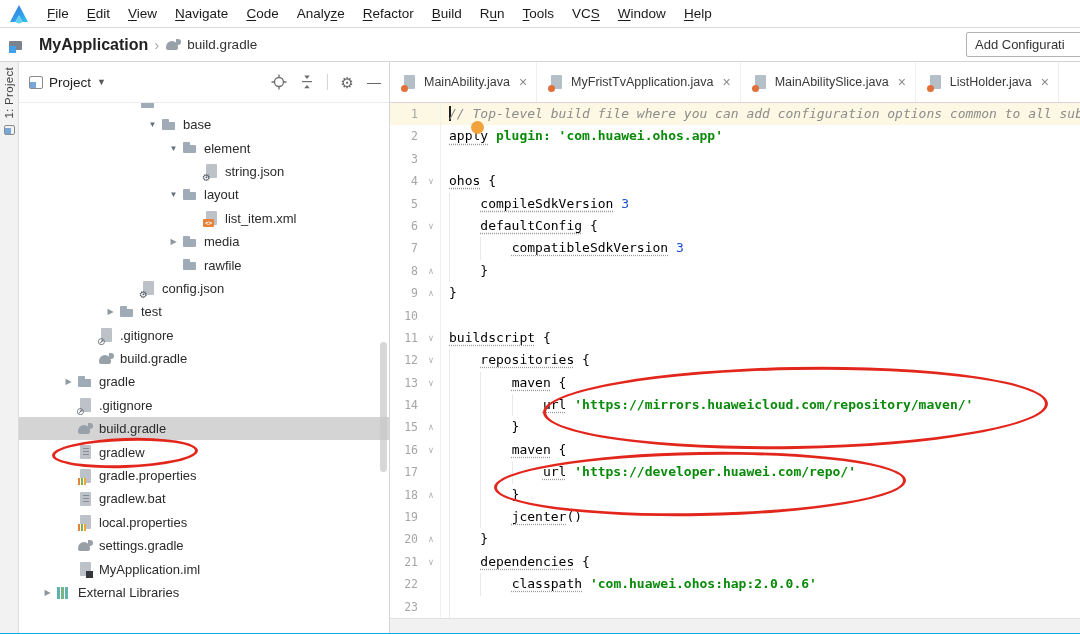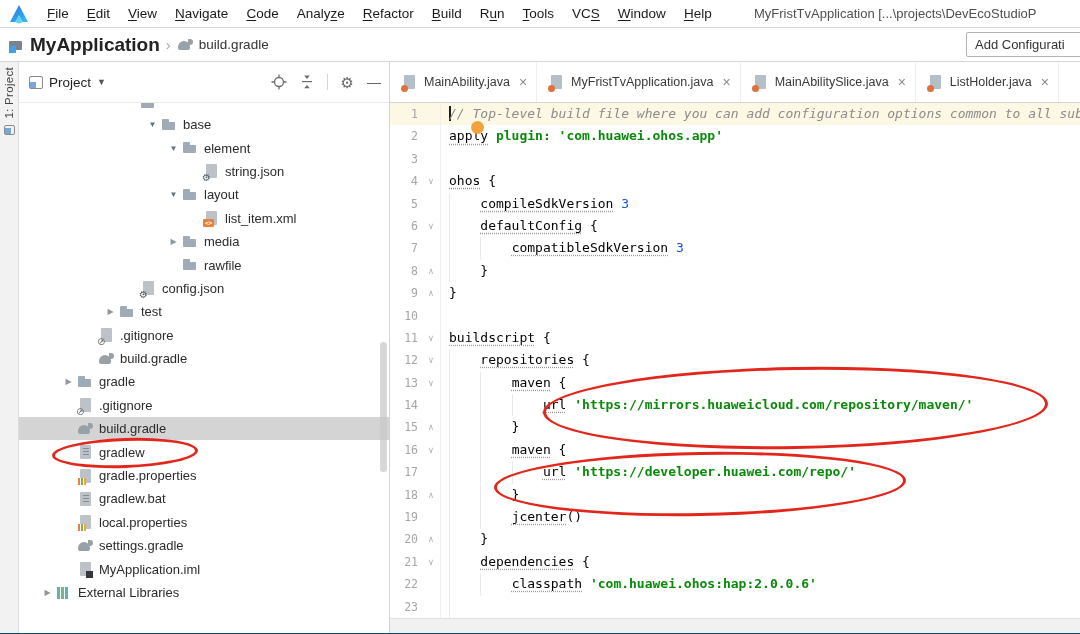--- a/index.html
+++ b/index.html
@@ -1,29 +1,29 @@
 <!DOCTYPE html>
 <html><head>
 <meta charset="utf-8">
 <style>
   *{margin:0;padding:0;box-sizing:border-box}
   html,body{width:1080px;height:634px;overflow:hidden}
   body{font-family:"Liberation Sans","DejaVu Sans",sans-serif;background:#fff;color:#1a1a1a}
-  .app{position:relative;width:1080px;height:634px;background:#0c4a6e;overflow:hidden}
+  .app{position:relative;width:1080px;height:634px;background:#0ea5e9;overflow:hidden}
 
   
   .menubar{height:28px;display:flex;align-items:center;background:#fff;border-bottom:1px solid #d9d9d9;padding:0 6px;gap:2px}
   .logo{width:22px;height:22px;margin:0 6px 0 2px;flex:none}
   .menu-item{padding:0 9px;font-size:13.5px;color:#1a1a1a;cursor:default;white-space:nowrap}
   .menu-item u{text-underline-offset:2px}
   .win-title{margin-left:auto;font-size:13px;color:#4f4f4f;white-space:nowrap;overflow:hidden;max-width:320px;flex:none;width:320px}
 
   
   .crumbbar{height:34px;display:flex;align-items:center;background:#fff;border-bottom:1px solid #d5d5d5;padding:0 0 0 8px;overflow:hidden}
-  .crumb-project{font-size:19px;font-weight:bold;color:#222;margin-left:5px}
+  .crumb-project{font-size:16px;font-weight:bold;color:#222;margin-left:14px}
   .crumb-sep{color:#a8a8a8;font-size:15px;margin:0 6px}
   .crumb-file{font-size:13.5px;color:#333;margin-left:5px}
   .addconfig{margin-left:auto;margin-right:-18px;flex:none;width:132px;height:25px;border:1px solid #b3b3b3;border-radius:2px;background:#fff;font-size:13px;color:#333;text-align:left;padding:0 8px;line-height:23px;white-space:nowrap;overflow:hidden}
 
   
   .main{display:flex;height:571px}
   .stripe{width:19px;background:#f2f2f2;border-right:1px solid #dcdcdc;display:flex;flex-direction:column;align-items:center;padding-top:5px;flex:none}
   .stripe-label{writing-mode:vertical-lr;transform:rotate(180deg);font-size:11.5px;color:#444;letter-spacing:.3px}
   .stripe-ico{margin-top:6px}
 
@@ -121,21 +121,20 @@
         <span class="menu-item"><u>C</u>ode</span>
         <span class="menu-item">Analy<u>z</u>e</span>
         <span class="menu-item"><u>R</u>efactor</span>
         <span class="menu-item"><u>B</u>uild</span>
         <span class="menu-item">R<u>u</u>n</span>
         <span class="menu-item"><u>T</u>ools</span>
         <span class="menu-item">VC<u>S</u></span>
         <span class="menu-item"><u>W</u>indow</span>
         <span class="menu-item"><u>H</u>elp</span>
       </nav>
-    <span class="win-title">MyFristTvApplication [...\projects\DevEcoStudioP</span>
   </header>
 
   <div class="crumbbar">
     <span class="ic-bcfolder"></span>
     <span class="crumb-project">MyApplication</span>
     <span class="crumb-sep">›</span>
     <span class="ic ic-gradle"></span>
     <span class="crumb-file">build.gradle</span>
     <button class="addconfig">Add Configurati</button>
   </div>

